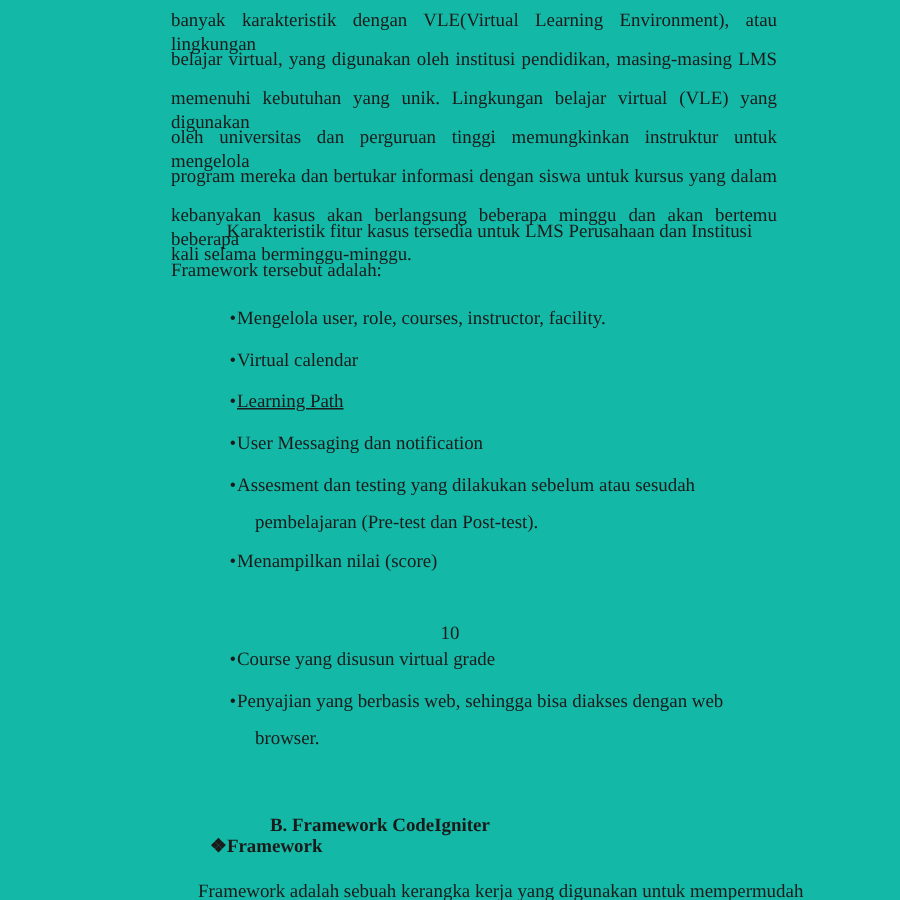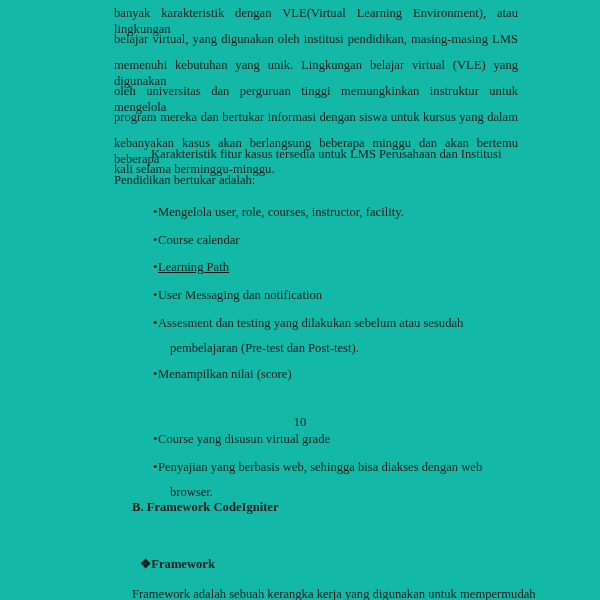--- a/index.html
+++ b/index.html
@@ -61,27 +61,27 @@
 
   <div class="line just" style="top:5px;">banyak karakteristik dengan VLE(Virtual Learning Environment), atau lingkungan</div>
   <div class="line just" style="top:31px;">belajar virtual, yang digunakan oleh institusi pendidikan, masing-masing LMS</div>
   <div class="line just" style="top:57px;">memenuhi kebutuhan yang unik. Lingkungan belajar virtual (VLE) yang digunakan</div>
   <div class="line just" style="top:83px;">oleh universitas dan perguruan tinggi memungkinkan instruktur untuk mengelola</div>
   <div class="line just" style="top:109px;">program mereka dan bertukar informasi dengan siswa untuk kursus yang dalam</div>
   <div class="line just" style="top:135px;">kebanyakan kasus akan berlangsung beberapa minggu dan akan bertemu beberapa</div>
   <div class="line plain" style="top:161px;">kali selama berminggu-minggu.</div>
 
   <div class="line indent" style="top:146px; left:151px;">Karakteristik fitur kasus tersedia untuk LMS Perusahaan dan Institusi</div>
-  <div class="line plain" style="top:172px;">Pendidikan bertukar adalah:</div>
+  <div class="line plain" style="top:172px;">Framework tersebut adalah:</div>
 
   <div class="line bullet-item" style="top:204px;">
     <span class="dot">•</span><span>Mengelola user, role, courses, instructor, facility.</span>
   </div>
   <div class="line bullet-item" style="top:232px;">
-    <span class="dot">•</span><span>Course calendar</span>
+    <span class="dot">•</span><span>Virtual calendar</span>
   </div>
   <div class="line bullet-item" style="top:259px;text-decoration:underline;">
     <span class="dot">•</span><span>Learning Path</span>
   </div>
   <div class="line bullet-item" style="top:287px;">
     <span class="dot">•</span><span>User Messaging dan notification</span>
   </div>
   <div class="line bullet-item" style="top:315px;">
     <span class="dot">•</span><span>Assesment dan testing yang dilakukan sebelum atau sesudah</span>
   </div>
@@ -93,20 +93,20 @@
   <div class="line pagenum" style="top:414px;">10</div>
 
   <div class="line bullet-item" style="top:431px;">
     <span class="dot">•</span><span>Course yang disusun virtual grade</span>
   </div>
   <div class="line bullet-item" style="top:459px;">
     <span class="dot">•</span><span>Penyajian yang berbasis web, sehingga bisa diakses dengan web</span>
   </div>
   <div class="line cont" style="top:484px;">browser.</div>
 
-  <div class="line heading" style="top:499px;">B. Framework CodeIgniter</div>
+  <div class="line heading" style="top:542px;margin-left:48px;">B. Framework CodeIgniter</div>
   <div class="line subheading" style="top:556px;">
     <span>❖</span><span>Framework</span>
   </div>
 
   <div class="line plain" style="top:586px; left:132px;">Framework adalah sebuah kerangka kerja yang digunakan untuk mempermudah</div>
 
 </div>
 
 </body></html>

